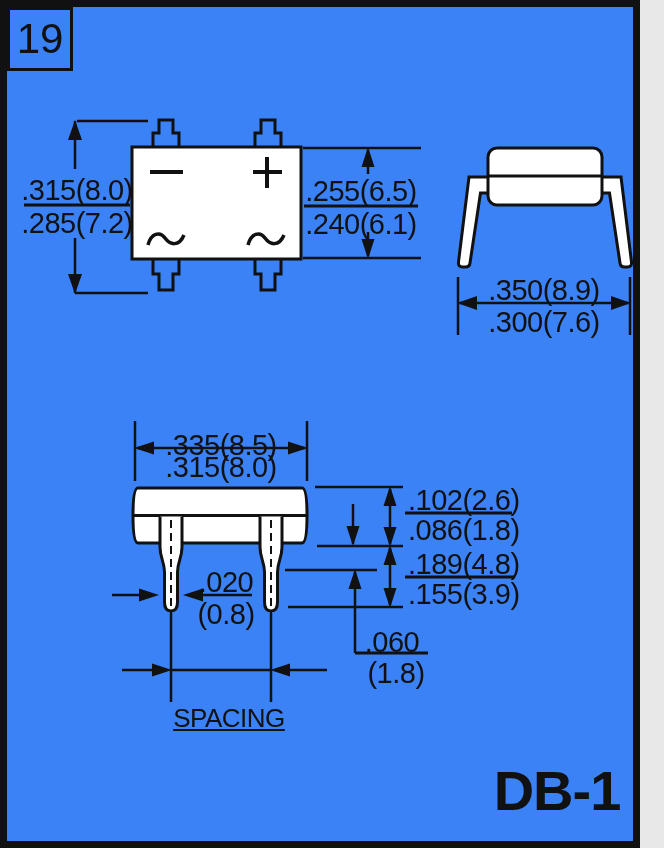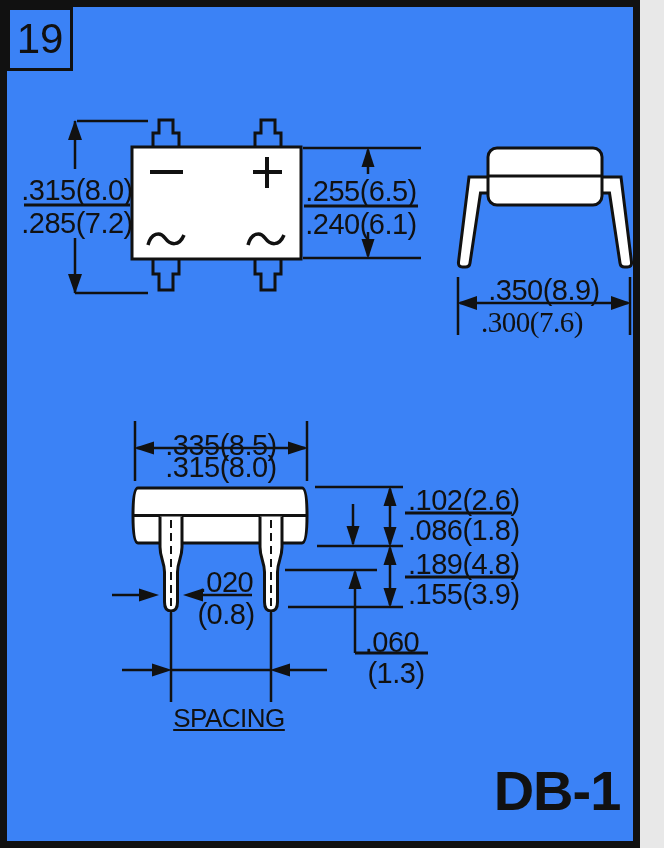--- a/index.html
+++ b/index.html
@@ -164,32 +164,32 @@
     <span>19</span>
   </div>
 
   <div class="dim ctr" style="left:77px;top:176px;">.315(8.0)</div>
   <div class="dim ctr" style="left:77px;top:209px;">.285(7.2)</div>
 
   <div class="dim ctr" style="left:361px;top:177px;">.255(6.5)</div>
   <div class="dim ctr" style="left:361px;top:210px;">.240(6.1)</div>
 
   <div class="dim ctr" style="left:544px;top:276px;">.350(8.9)</div>
-  <div class="dim ctr" style="left:532px;top:308px;font-family:Liberation Serif, serif;">.300(7.6)</div>
+  <div class="dim ctr" style="left:544px;top:308px;">.300(7.6)</div>
 
   <div class="dim ctr" style="left:221px;top:421px;margin-top:10px;">.335(8.5)</div>
   <div class="dim ctr" style="left:221px;top:453px;">.315(8.0)</div>
 
   <div class="dim" style="left:408px;top:486px;">.102(2.6)</div>
   <div class="dim" style="left:408px;top:516px;">.086(1.8)</div>
   <div class="dim" style="left:408px;top:550px;">.189(4.8)</div>
   <div class="dim" style="left:408px;top:580px;">.155(3.9)</div>
 
   <div class="dim ctr" style="left:392px;top:628px;">.060</div>
-  <div class="dim ctr" style="left:396px;top:659px;">(1.3)</div>
+  <div class="dim ctr" style="left:396px;top:659px;">(1.8)</div>
 
   <div class="dim ctr" style="left:226px;top:568px;">.020</div>
   <div class="dim ctr" style="left:226px;top:600px;">(0.8)</div>
 
   <div class="dim ctr caption" style="left:229px;top:705px;text-decoration:underline;">SPACING</div>
 
   <div id="pkgname">DB-1</div>
 
   <div id="frame"></div>
 </div>

